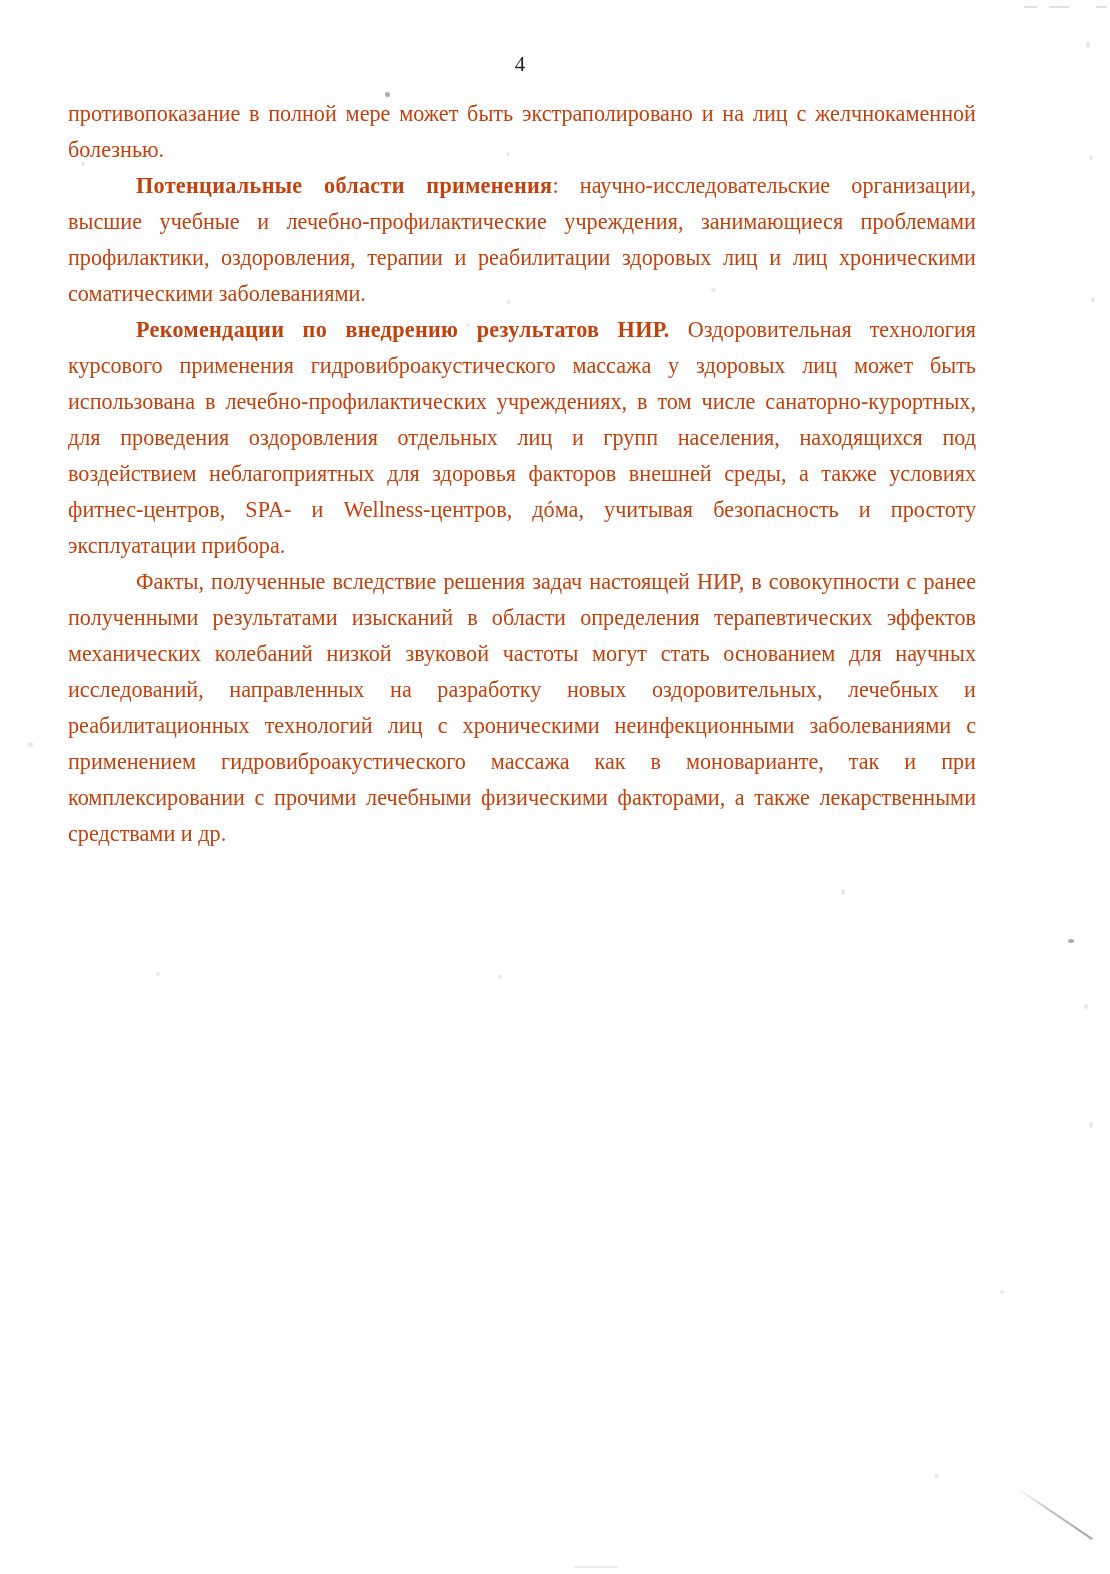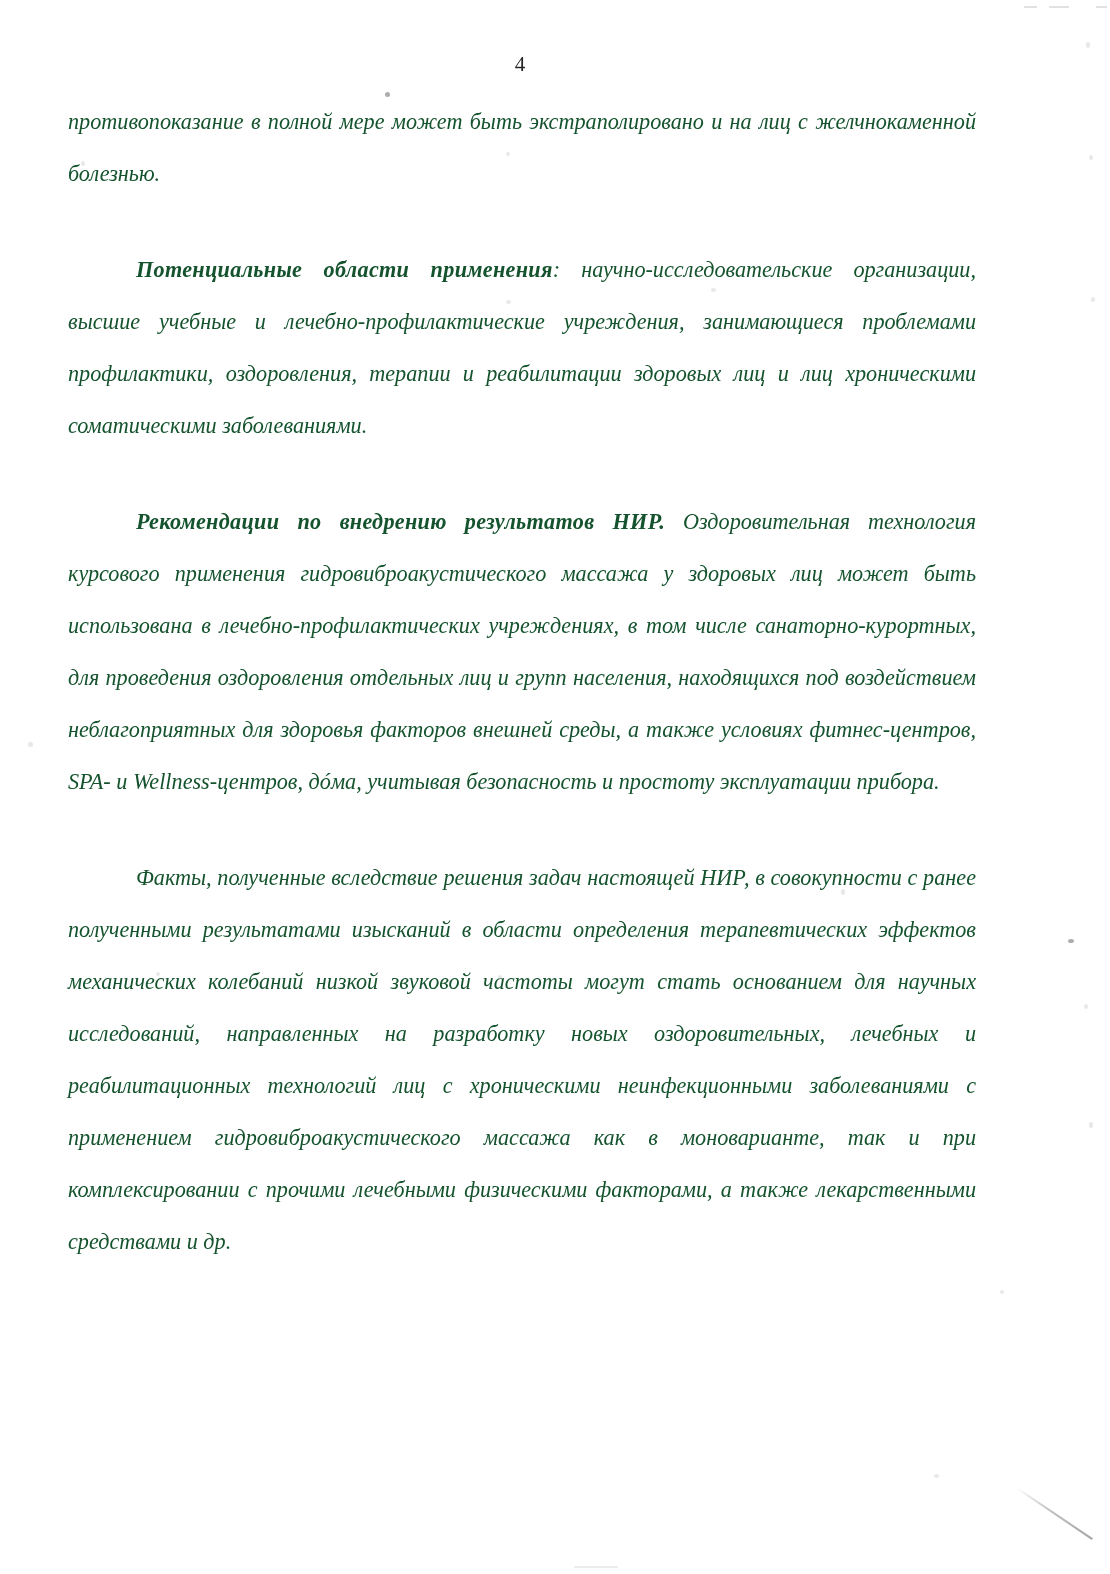--- a/index.html
+++ b/index.html
@@ -30,28 +30,26 @@
     position: absolute;
     left: 68px;
     top: 96px;
     width: 908px;
   }
   .para {
     margin: 0 0 0 0;
     text-align: justify;
     text-justify: inter-word;
     font-size: 22.2px;
-    line-height: 52px;
-    color: #14532d;
-    font-style: italic;
+    line-height: 36px;
+    color: #c2410c;
     -webkit-font-smoothing: antialiased;
   }
   .para.indent {
     text-indent: 68px;
-    margin-top: 44px;
   }
   .lead {
     font-weight: bold;
     letter-spacing: 0.3px;
   }
   .lead-sep {
     font-weight: normal;
   }
 
   

